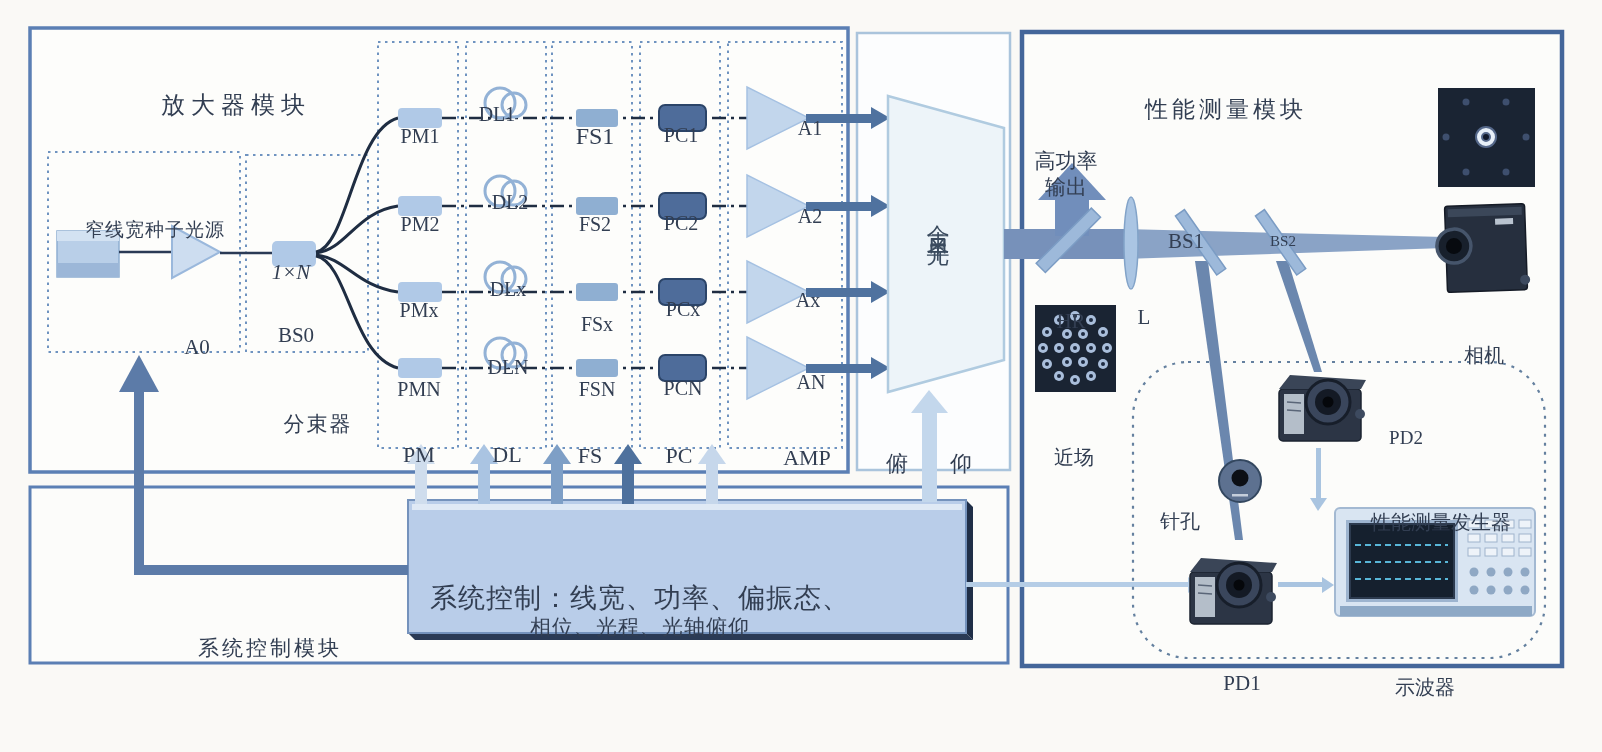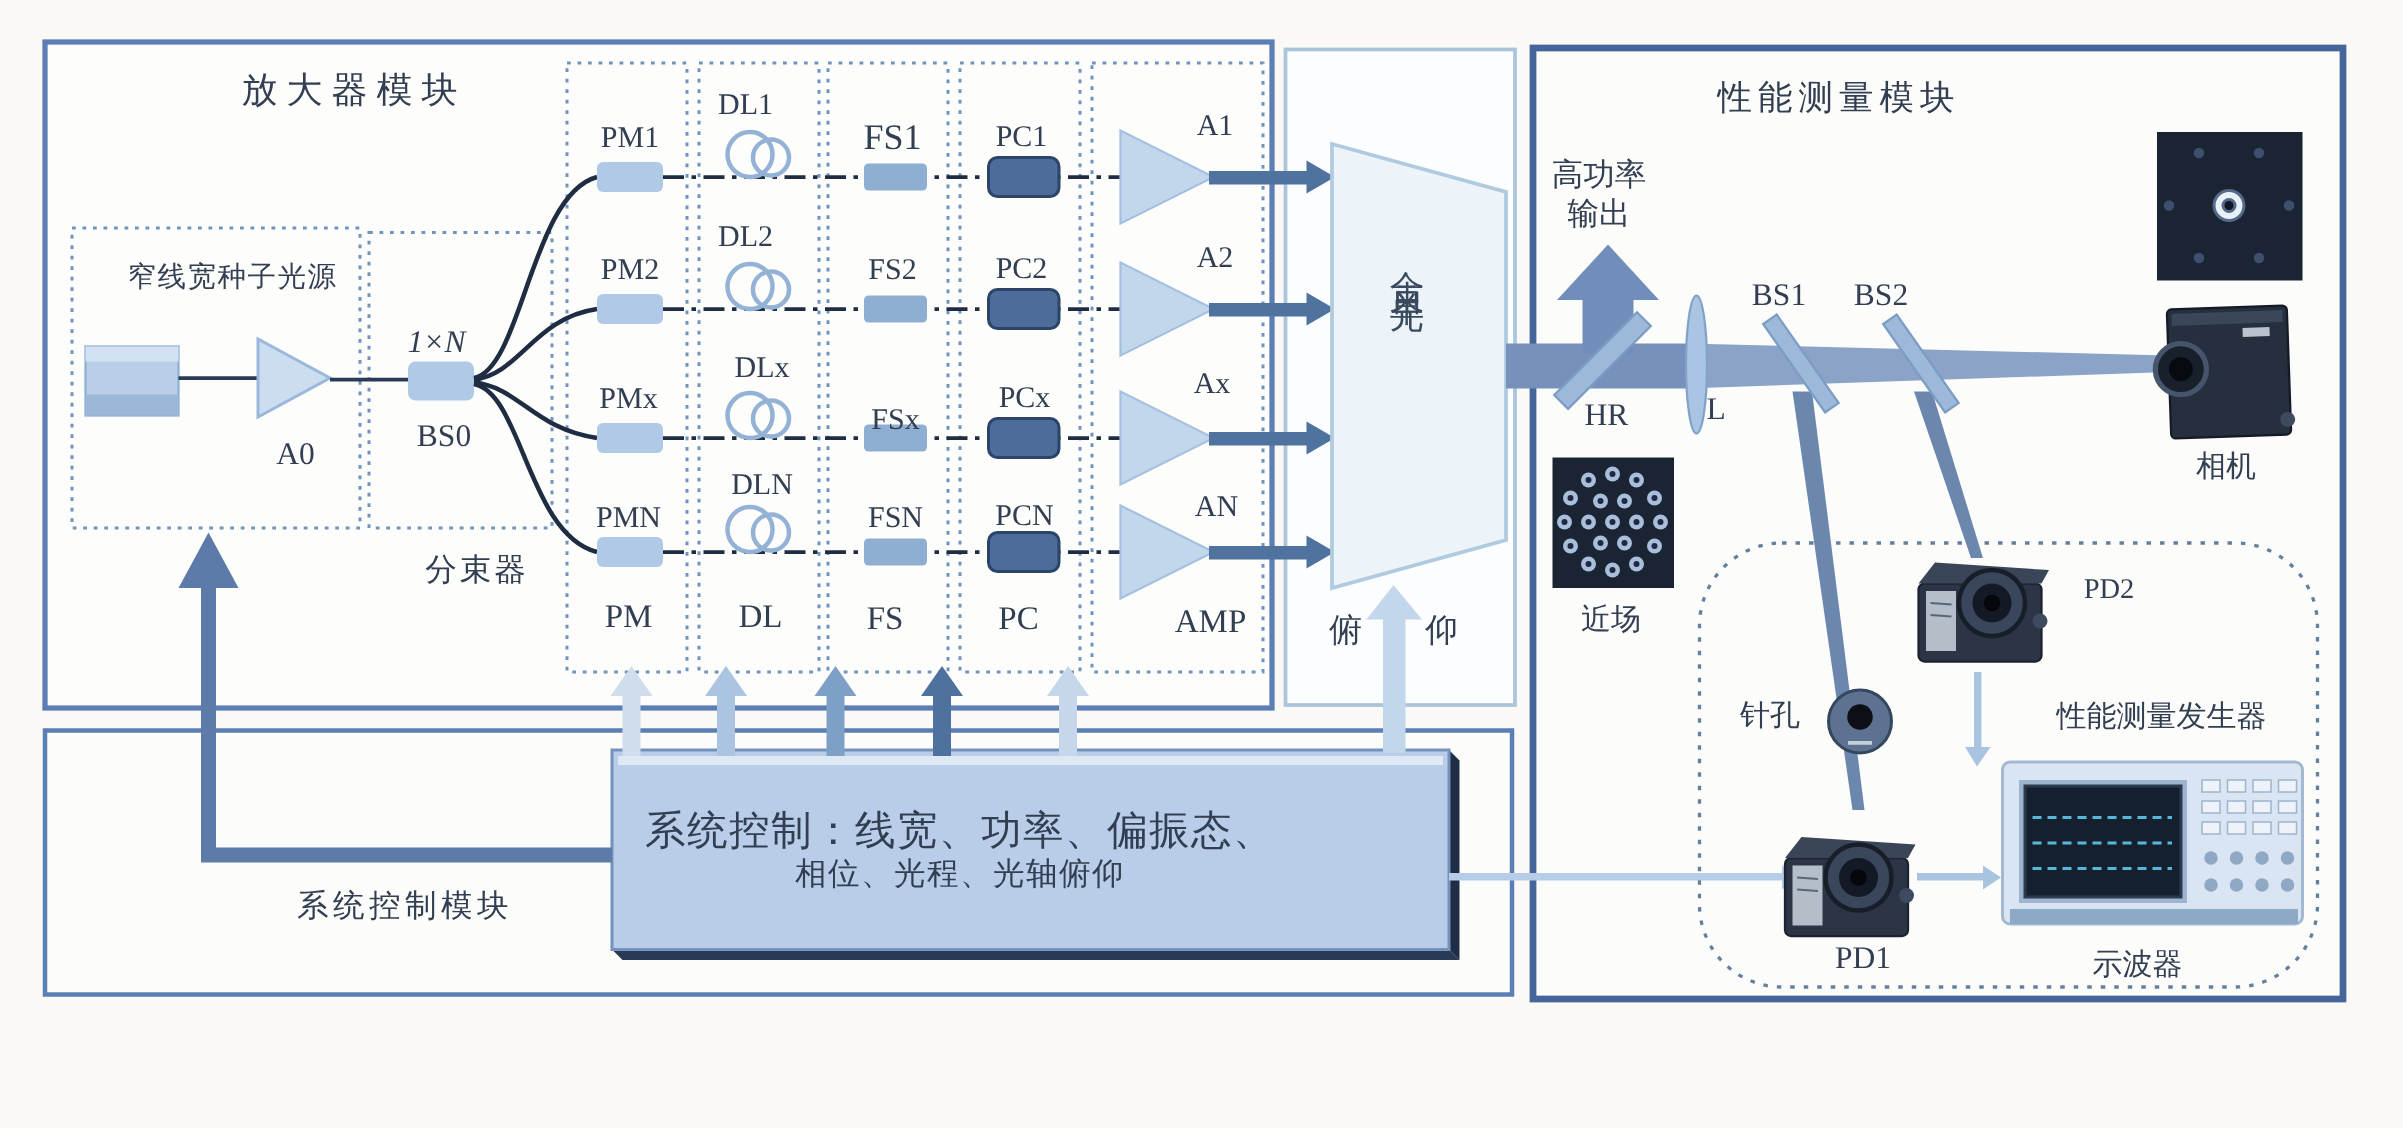--- a/index.html
+++ b/index.html
@@ -1,20 +1,20 @@
 <!DOCTYPE html>
 <html><head>
 <meta charset="utf-8">
 <style>
   html,body{margin:0;padding:0;background:#f3f2ee;}
   #stage{position:relative;width:1602px;height:752px;background:#faf9f6;overflow:hidden;
          font-family:"Liberation Serif",serif;}
   #diagram-svg{position:absolute;left:0;top:0;}
   .lbl{position:absolute;transform:translate(-50%,-50%);white-space:nowrap;
-       color:#323e52;font-family:"Liberation Serif",serif;line-height:1;}
+       color:#323e52;font-family:"Liberation Serif",serif;line-height:1;margin-top:44px;}
   .vert{writing-mode:vertical-rl;transform:translateX(-50%);letter-spacing:7px;}
   .caption{font-family:"Liberation Sans",sans-serif;font-weight:bold;color:#4b4b4b;}
 </style>
 </head>
 <body>
 
 <div id="stage">
 
 <svg id="diagram-svg" width="1602" height="752" viewBox="0 0 1602 752">
   <defs>
@@ -328,21 +328,21 @@
 <div class="lbl" style="left:291px;top:228px;font-size:21px;font-style:italic">1×N</div>
 <div class="lbl" style="left:296px;top:291px;font-size:21px">BS0</div>
 <div class="lbl" style="left:318px;top:380px;font-size:21px;letter-spacing:2px">分束器</div>
 
 <div class="lbl" style="left:420px;top:92px;font-size:20px">PM1</div>
 <div class="lbl" style="left:420px;top:180px;font-size:20px">PM2</div>
 <div class="lbl" style="left:419px;top:266px;font-size:20px">PMx</div>
 <div class="lbl" style="left:419px;top:345px;font-size:20px">PMN</div>
 
 <div class="lbl" style="left:497px;top:70px;font-size:20px">DL1</div>
-<div class="lbl" style="left:497px;top:158px;font-size:20px">DL2</div>
+<div class="lbl" style="left:510px;top:158px;font-size:20px">DL2</div>
 <div class="lbl" style="left:508px;top:245px;font-size:20px">DLx</div>
 <div class="lbl" style="left:508px;top:323px;font-size:20px">DLN</div>
 
 <div class="lbl" style="left:595px;top:92px;font-size:24px">FS1</div>
 <div class="lbl" style="left:595px;top:180px;font-size:20px">FS2</div>
 <div class="lbl" style="left:597px;top:280px;font-size:20px">FSx</div>
 <div class="lbl" style="left:597px;top:345px;font-size:20px">FSN</div>
 
 <div class="lbl" style="left:681px;top:91px;font-size:20px">PC1</div>
 <div class="lbl" style="left:681px;top:179px;font-size:20px">PC2</div>
@@ -367,21 +367,21 @@
 <div class="lbl" style="left:640px;top:554px;font-size:27px;letter-spacing:1px">系统控制：线宽、功率、偏振态、</div>
 <div class="lbl" style="left:640px;top:583px;font-size:21px;letter-spacing:1px">相位、光程、光轴俯仰</div>
 <div class="lbl" style="left:270px;top:604px;font-size:21px;letter-spacing:3px">系统控制模块</div>
 
 <div class="lbl" style="left:1226px;top:65px;font-size:23px;letter-spacing:4px">性能测量模块</div>
 <div class="lbl" style="left:1066px;top:117px;font-size:21px">高功率</div>
 <div class="lbl" style="left:1066px;top:143px;font-size:21px">输出</div>
 <div class="lbl" style="left:1071px;top:277px;font-size:21px">HR</div>
 <div class="lbl" style="left:1144px;top:273px;font-size:21px">L</div>
 <div class="lbl" style="left:1186px;top:197px;font-size:21px">BS1</div>
-<div class="lbl" style="left:1254px;top:197px;font-size:21px">BS2</div>
+<div class="lbl" style="left:1283px;top:197px;font-size:15px">BS2</div>
 <div class="lbl" style="left:1484px;top:311px;font-size:20px">相机</div>
 <div class="lbl" style="left:1074px;top:413px;font-size:20px">近场</div>
 <div class="lbl" style="left:1180px;top:477px;font-size:20px">针孔</div>
 <div class="lbl" style="left:1406px;top:393px;font-size:19px">PD2</div>
 <div class="lbl" style="left:1441px;top:478px;font-size:20px">性能测量发生器</div>
 <div class="lbl" style="left:1242px;top:639px;font-size:21px">PD1</div>
 <div class="lbl" style="left:1425px;top:643px;font-size:20px">示波器</div>
 
 
 </div>

